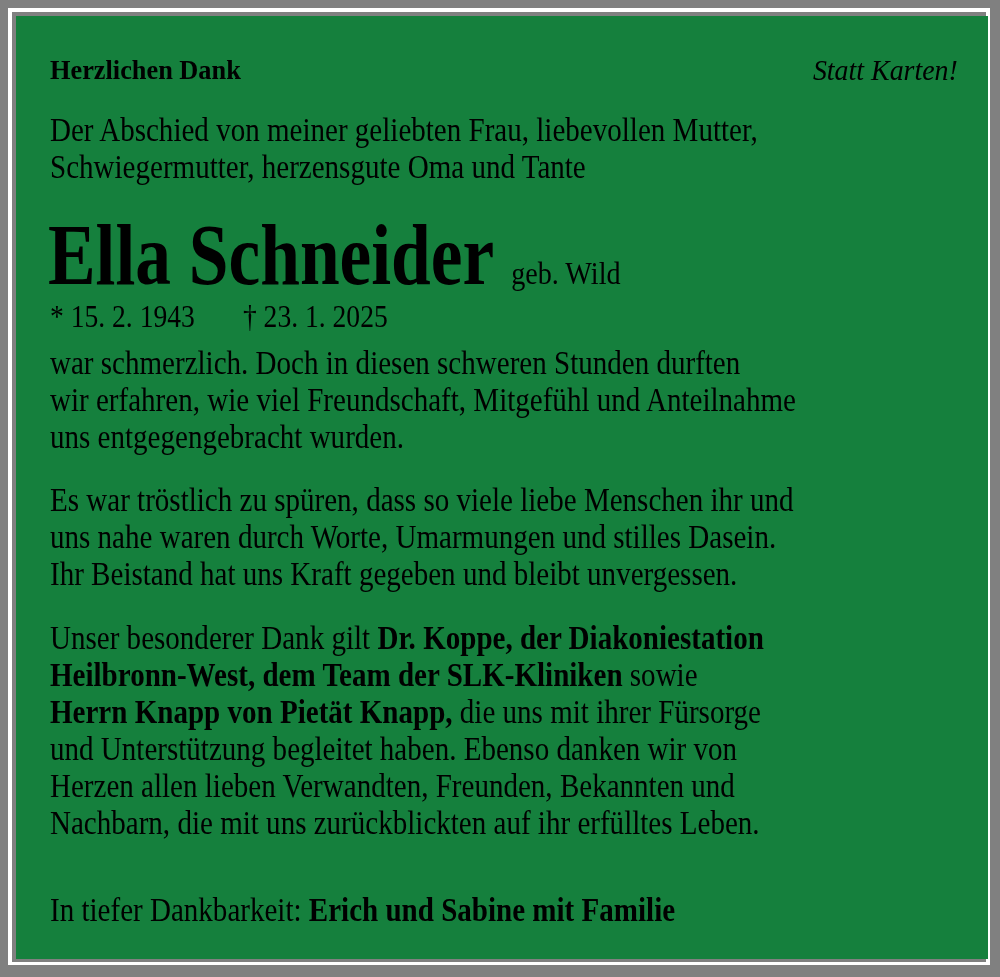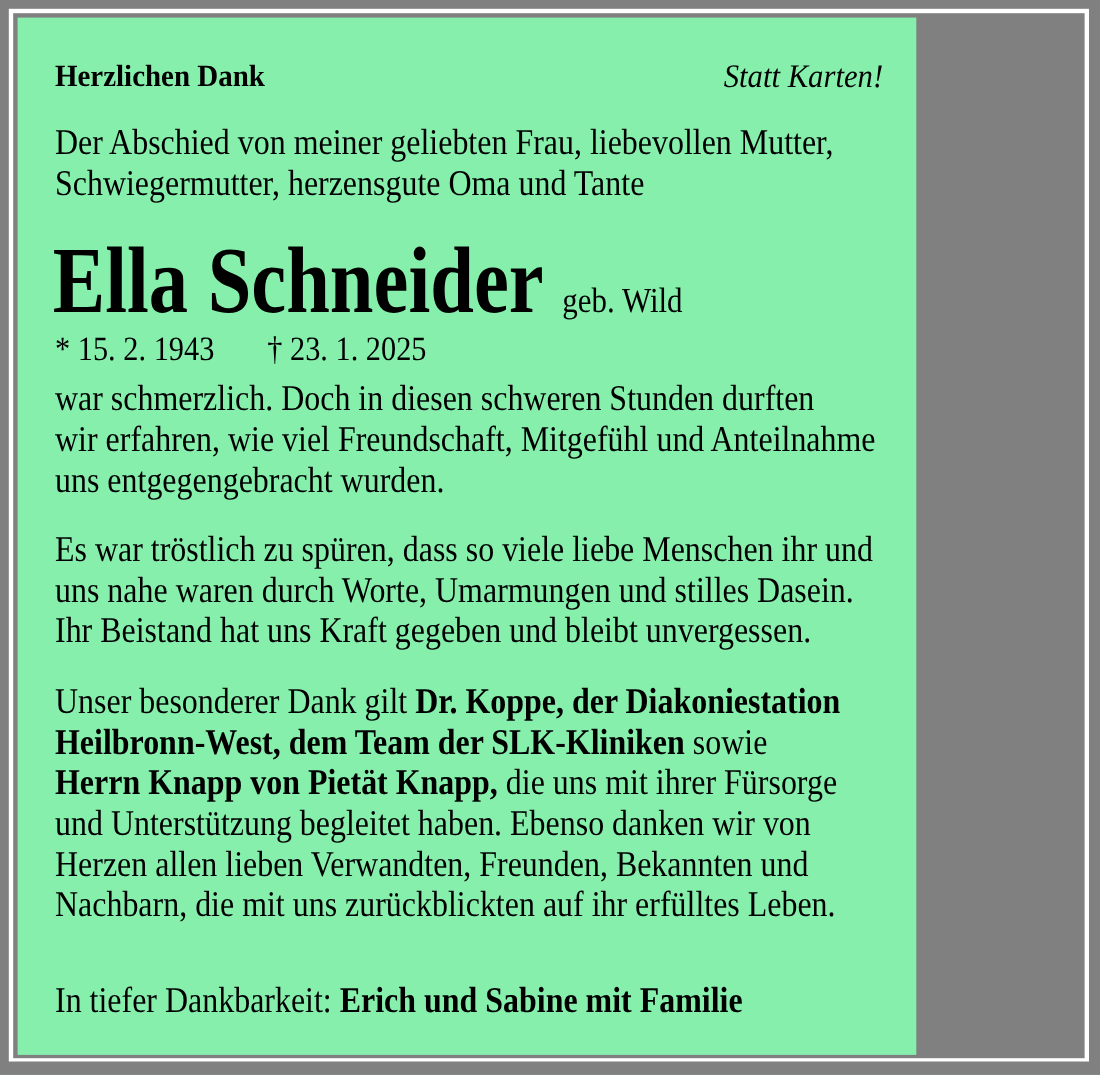--- a/index.html
+++ b/index.html
@@ -23,22 +23,22 @@
     }
     .frame-line {
       position: absolute;
       left: 12px; top: 12px;
       width: 974px; height: 950px;
       background: #808080;
     }
     .page {
       position: absolute;
       left: 16px; top: 16px;
-      width: 817px; height: 943px;
-      background: #86efac;
+      width: 972px; height: 943px;
+      background: #15803d;
     }
     .abs {
       position: absolute;
       white-space: nowrap;
       transform-origin: 0 0;
     }
     .hdr-title {
       left: 34px; top: 38px;
       font-size: 28px;
       font-weight: bold;

